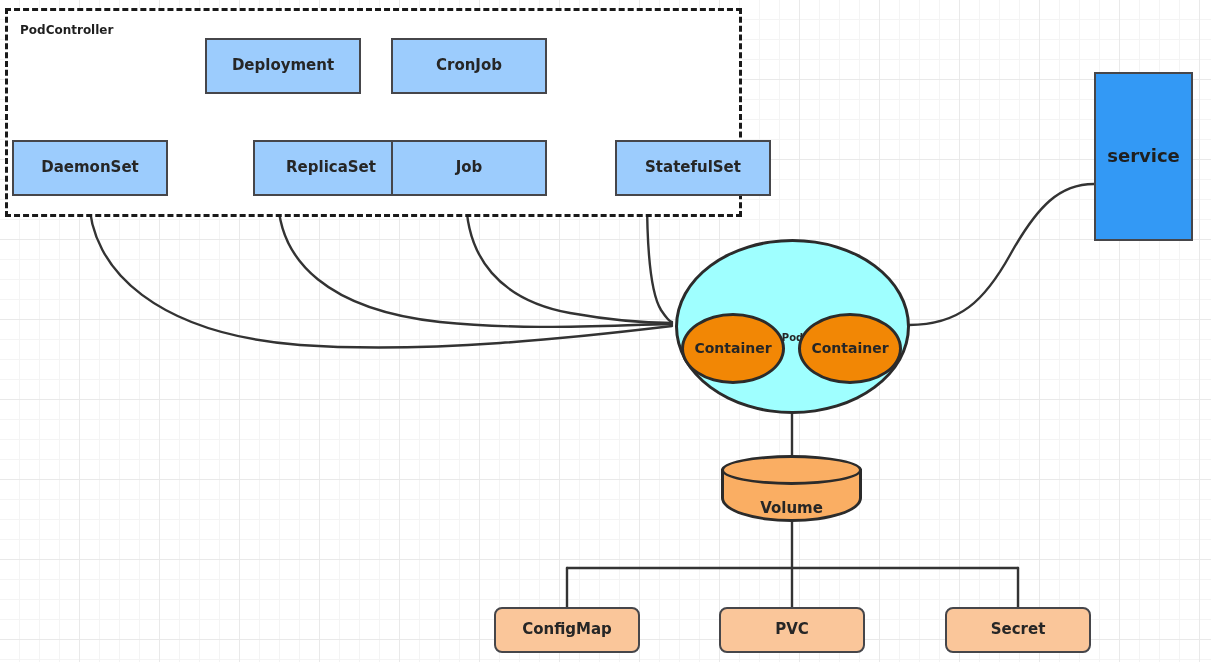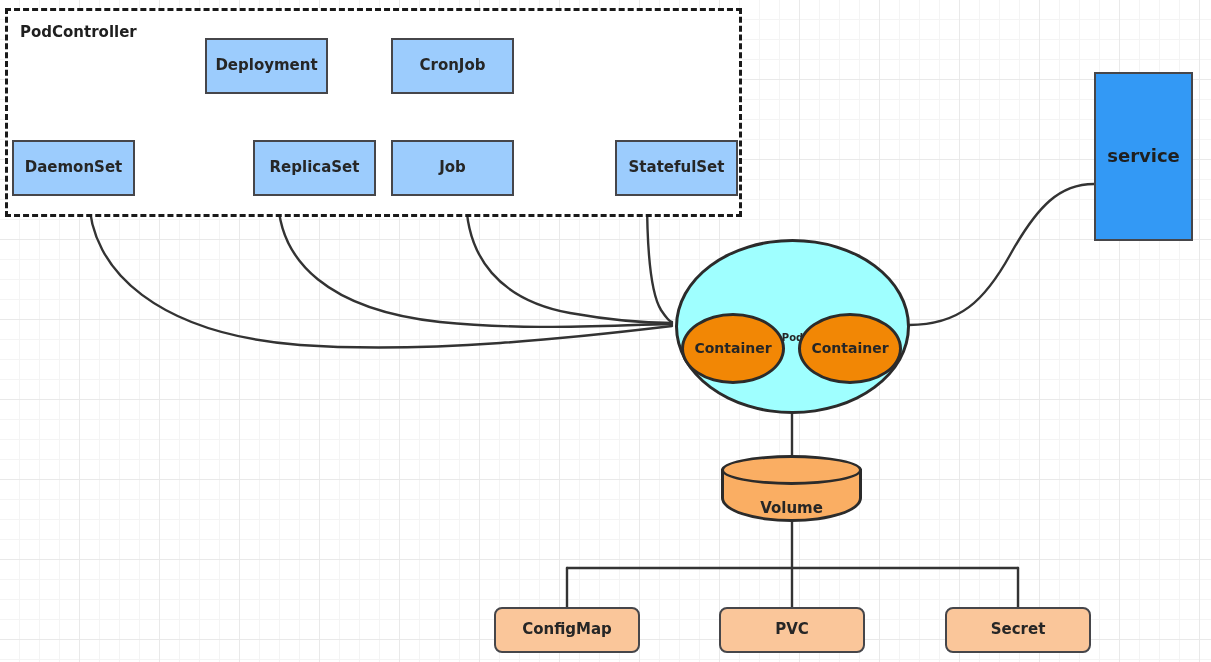--- a/index.html
+++ b/index.html
@@ -46,32 +46,32 @@
     position: absolute;
     left: 5px; top: 8px;
     width: 737px; height: 209px;
     box-sizing: border-box;
     border: 3px dashed #1a1a1a;
     background: #ffffff;
   }
   .group-label {
     position: absolute;
     left: 20px; top: 23px;
-    font-size: 15px;
+    font-size: 12px;
     font-weight: bold;
     color: #1f1f1f;
     font-family: "DejaVu Sans", "Liberation Sans", sans-serif;
   }
   
   .ctrl {
     background: #9CCCFD;
     border: 2px solid #46464a;
     font-size: 15px;
     height: 56px;
-    width: 123px;
+    width: 156px;
   }
   
   .service {
     background: #3399F5;
     border: 2px solid #46464a;
     left: 1094px; top: 72px;
     width: 99px; height: 169px;
     font-size: 18px;
     color: #1f1f1f;
   }

